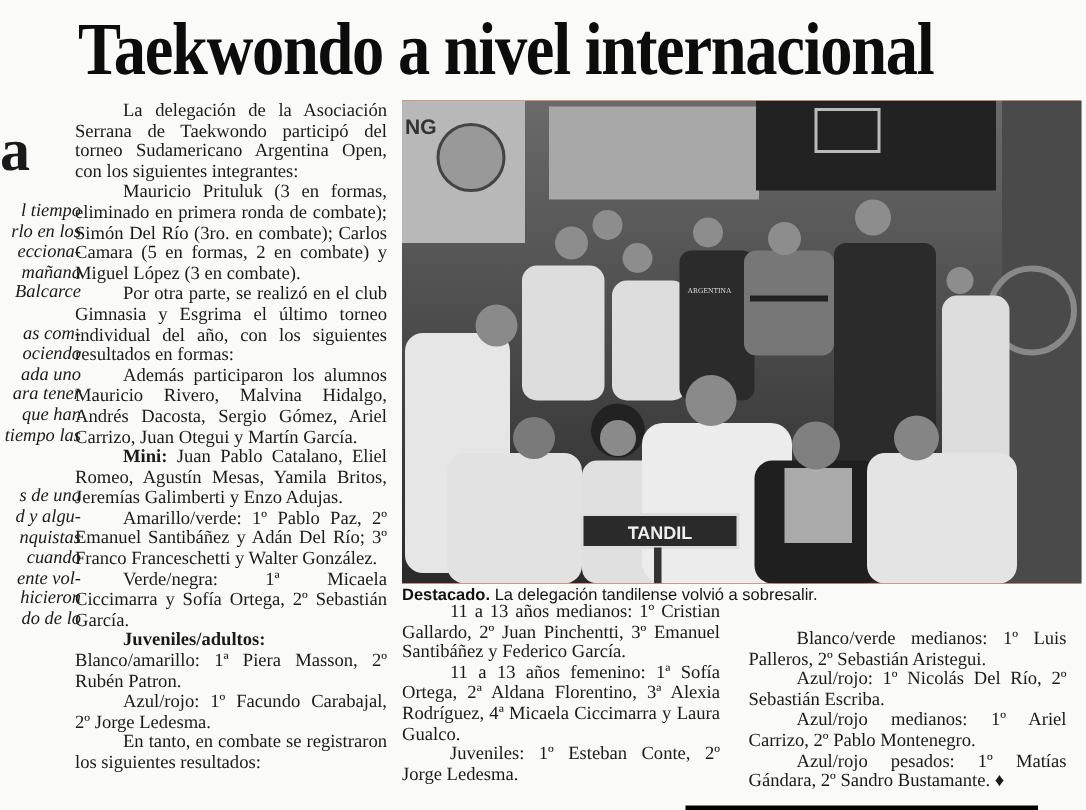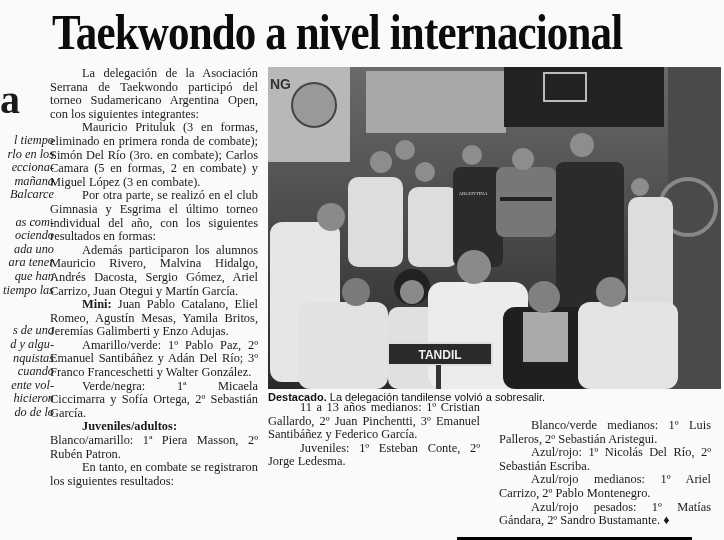--- a/index.html
+++ b/index.html
@@ -61,20 +61,21 @@
 
 <div class="col col1">
   <p>La delegación de la Asociación Serrana de Taekwondo participó del torneo Sudamericano Argentina Open, con los siguientes integrantes:</p>
   <p>Mauricio Prituluk (3 en formas, eliminado en primera ronda de combate); Simón Del Río (3ro. en combate); Carlos Camara (5 en formas, 2 en combate) y Miguel López (3 en combate).</p>
   <p>Por otra parte, se realizó en el club Gimnasia y Esgrima el último torneo individual del año, con los siguientes resultados en formas:</p>
   <p>Además participaron los alumnos Mauricio Rivero, Malvina Hidalgo, Andrés Dacosta, Sergio Gómez, Ariel Carrizo, Juan Otegui y Martín García.</p>
   <p><b>Mini:</b><span> Juan Pablo Catalano, Eliel Romeo, Agustín Mesas, Yamila Britos, Jeremías Galimberti y Enzo Adujas.</span></p>
   <p>Amarillo/verde: 1º Pablo Paz, 2º Emanuel Santibáñez y Adán Del Río; 3º Franco Franceschetti y Walter González.</p>
   <p>Verde/negra: 1ª Micaela Ciccimarra y Sofía Ortega, 2º Sebastián García.</p>
   <p><b>Juveniles/adultos:</b><span> Blanco/amarillo: 1ª Piera Masson, 2º Rubén Patron.</span></p>
+  <p>Azul/rojo: 1º Facundo Carabajal, 2º Jorge Ledesma.</p>
   <p>En tanto, en combate se registraron los siguientes resultados:</p>
 
 </div>
 
 <div class="photo">
   <svg width="453" height="322" viewBox="0 0 453 322">
     <defs>
       <linearGradient id="bg" x1="0" y1="0" x2="0" y2="1">
         <stop offset="0" stop-color="#6a6a6a"></stop>
         <stop offset="1" stop-color="#2a2a2a"></stop>
@@ -133,20 +134,21 @@
     <text x="205" y="128" text-anchor="middle" font-family="Liberation Serif, serif" font-size="5" fill="#ddd">ARGENTINA</text>
   </svg>
 </div>
 
 <div class="caption">
   <b>Destacado.</b><span> La delegación tandilense volvió a sobresalir.</span>
 </div>
 
 <div class="col col2">
   <p>11 a 13 años medianos: 1º Cristian Gallardo, 2º Juan Pinchentti, 3º Emanuel Santibáñez y Federico García.</p>
+  <p>11 a 13 años femenino: 1ª Sofía Ortega, 2ª Aldana Florentino, 3ª Alexia Rodríguez, 4ª Micaela Ciccimarra y Laura Gualco.</p>
   <p>Juveniles: 1º Esteban Conte, 2º Jorge Ledesma.</p>
 
 </div>
 
 <div class="col col3">
   <p>Blanco/verde medianos: 1º Luis Palleros, 2º Sebastián Aristegui.</p>
   <p>Azul/rojo: 1º Nicolás Del Río, 2º Sebastián Escriba.</p>
   <p>Azul/rojo medianos: 1º Ariel Carrizo, 2º Pablo Montenegro.</p>
   <p>Azul/rojo pesados: 1º Matías Gándara, 2º Sandro Bustamante. ♦</p>
 </div>

